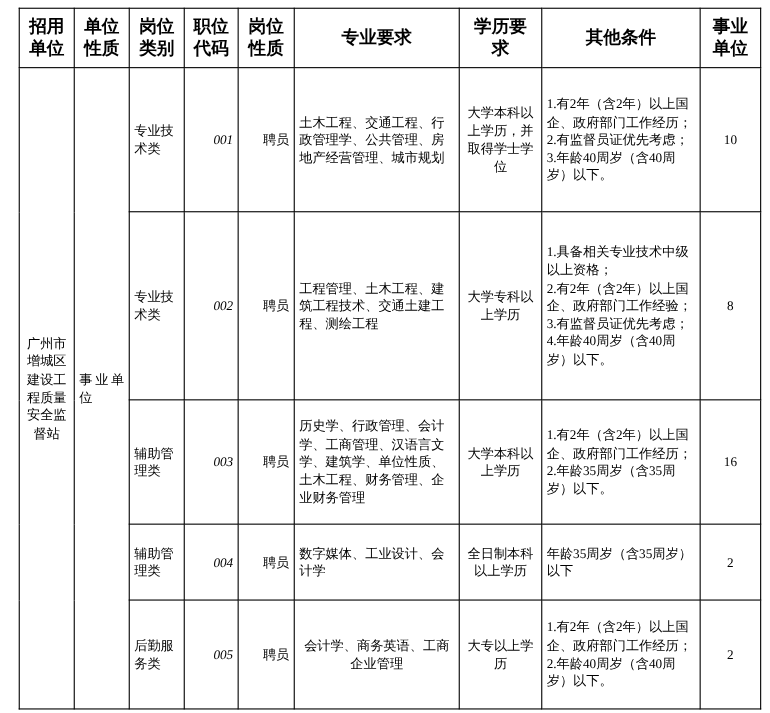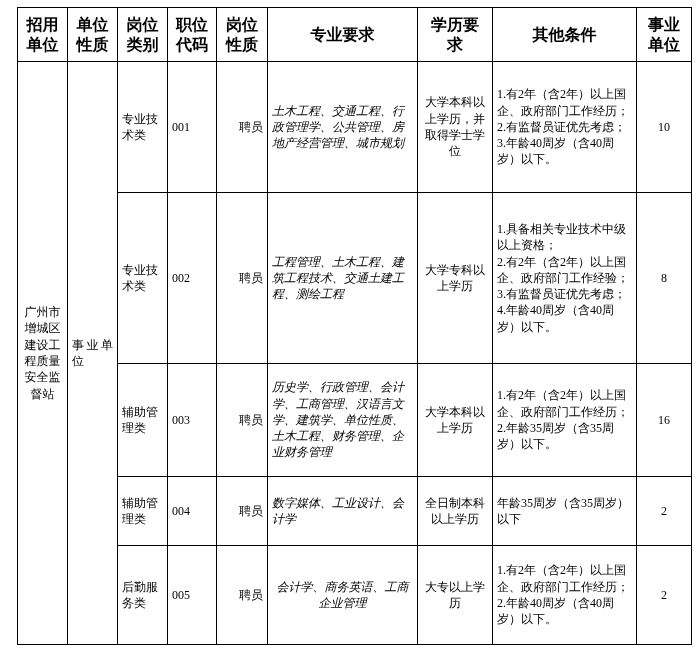--- a/index.html
+++ b/index.html
@@ -42,23 +42,23 @@
   tr.header-row { height: 54px; }
   tr.row-1 { height: 131px; }
   tr.row-2 { height: 171px; }
   tr.row-3 { height: 113px; }
   tr.row-4 { height: 69px; }
   tr.row-5 { height: 99px; }
 
   td.c-unit   { text-align: center; }
   td.c-nature { text-align: justify; }
   td.c-cat    { text-align: left; }
-  td.c-code   { text-align: left; }
+  td.c-code   { text-align: right; font-style: italic; }
   td.c-ptype  { text-align: right; }
-  td.c-major  { text-align: left; font-style: italic; }
+  td.c-major  { text-align: left; }
   tr.row-5 td.c-major { text-align: center; }
   td.c-edu    { text-align: center; }
   td.c-other  { text-align: left; white-space: pre-line; }
   td.c-count  { text-align: center; font-family: Liberation Serif, serif; }
 </style>
 </head>
 <body>
 
 <div class="page">
   <table class="recruit">

